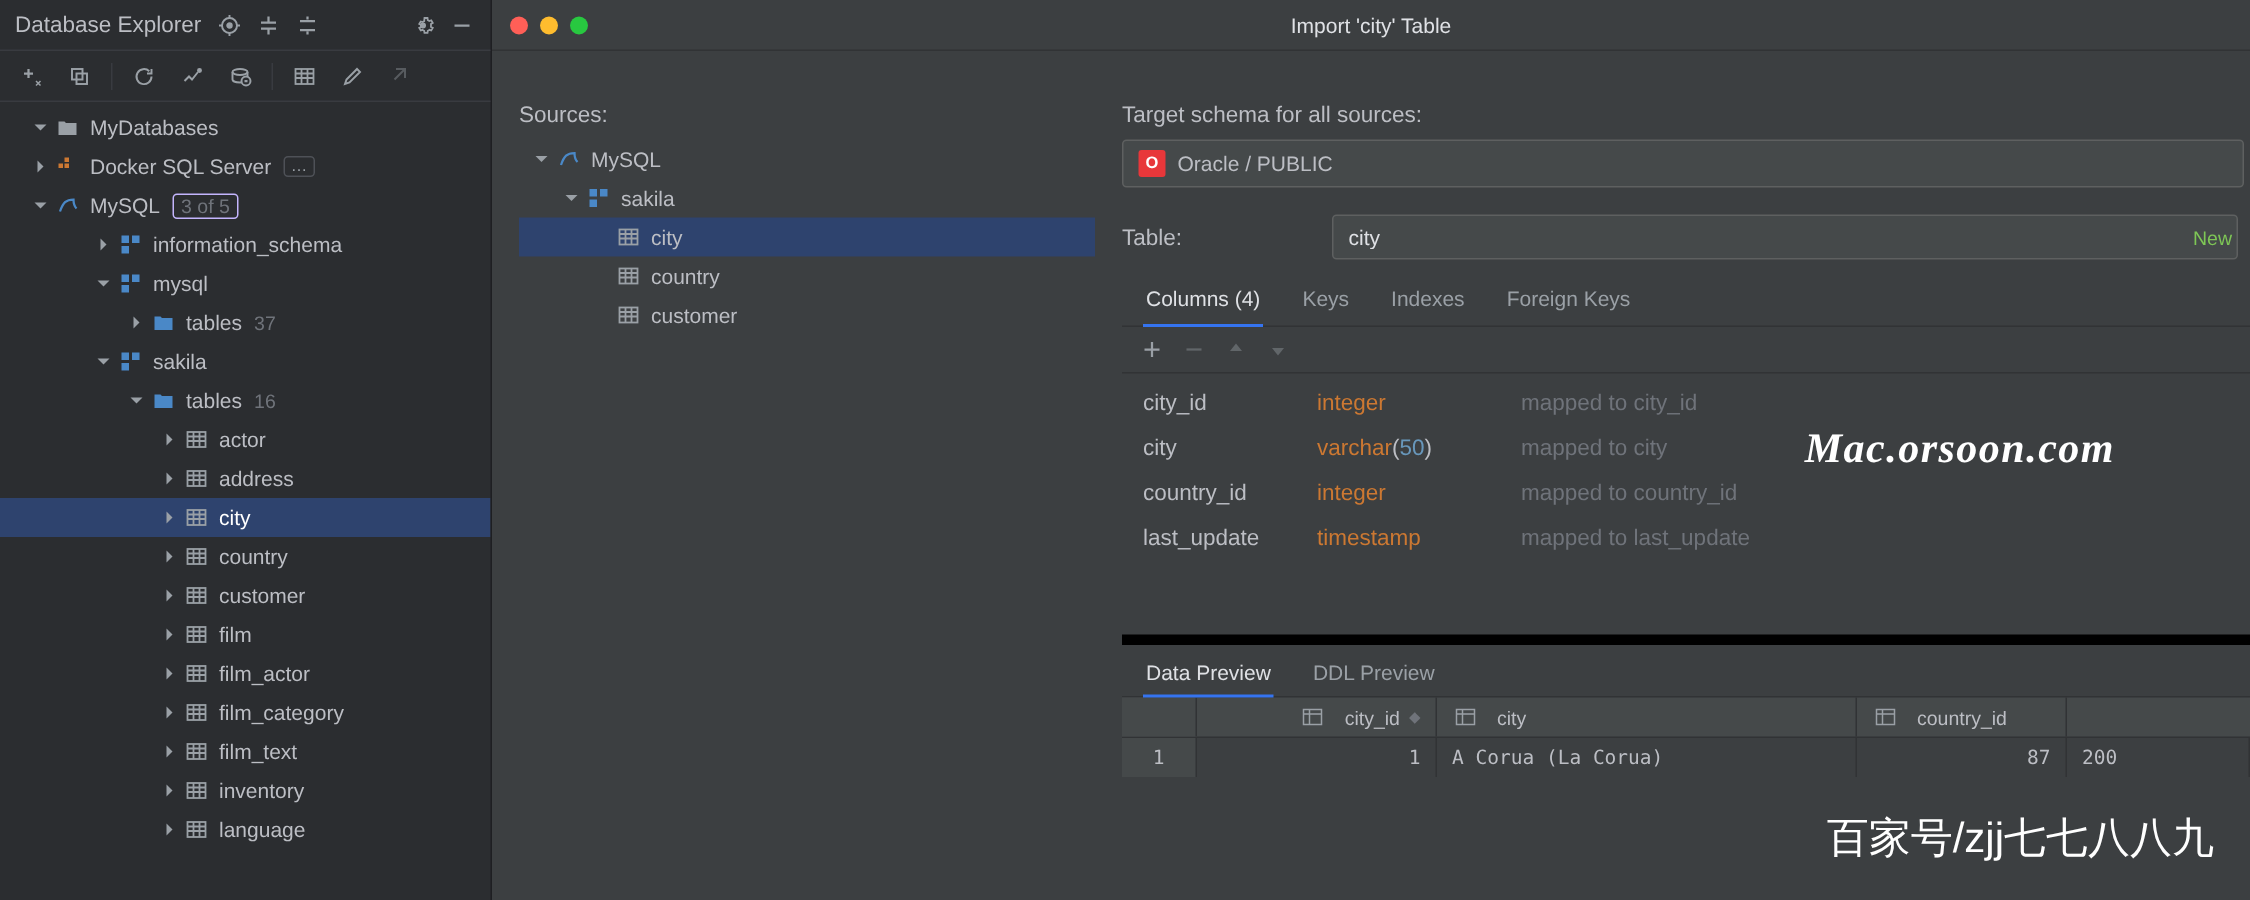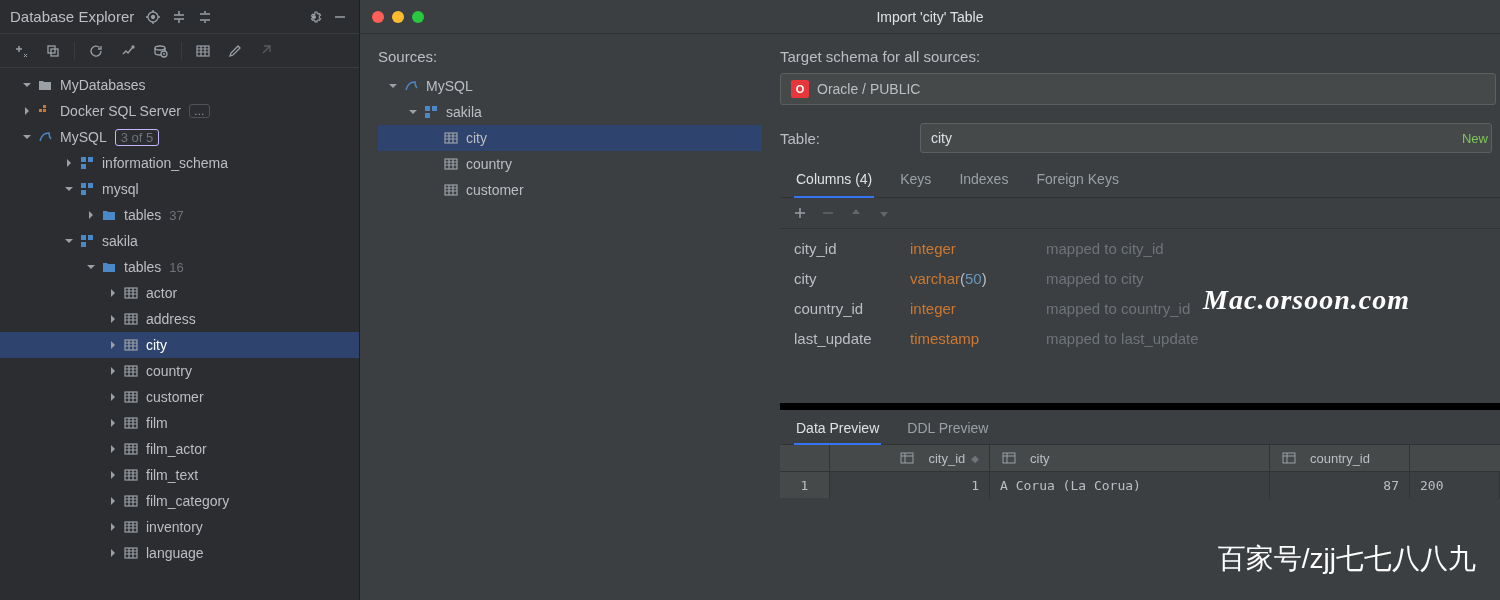--- a/index.html
+++ b/index.html
@@ -1,19 +1,19 @@
 <!DOCTYPE html>
 <html><head>
 <meta charset="utf-8">
 <style>
 * { margin: 0; padding: 0; box-sizing: border-box; font-family: -apple-system, 'Segoe UI', sans-serif; }
 body { background: #2b2d30; color: #bcbec4; font-size: 14px; overflow: hidden; width: 1500px; height: 600px; display: flex; }
 
 
-.db-explorer { width: 360px; background: #2b2d30; border-right: 1px solid #1e1f22; display: flex; flex-direction: column; }
+.db-explorer { width: 328px; background: #2b2d30; border-right: 1px solid #1e1f22; display: flex; flex-direction: column; }
 .panel-header { display: flex; align-items: center; padding: 6px 10px; height: 34px; border-bottom: 1px solid #393b40; }
 .panel-title { font-size: 15px; color: #bcbec4; flex: none; }
 .header-icons { display: flex; gap: 8px; margin-left: 10px; align-items: center; flex: 1; }
 .header-icons-right { display: flex; gap: 8px; margin-left: auto; align-items: center; }
 .icon { width: 18px; height: 18px; display: inline-flex; align-items: center; justify-content: center; cursor: pointer; color: #9aa0a6; }
 .icon svg { width: 16px; height: 16px; }
 .toolbar-row { display: flex; align-items: center; padding: 6px 10px; gap: 10px; height: 34px; border-bottom: 1px solid #393b40; }
 .toolbar-row .icon { width: 22px; height: 22px; }
 .vsep { width: 1px; height: 18px; background: #393b40; }
 
@@ -26,21 +26,21 @@
 .indent-4 { padding-left: 84px; }
 .indent-5 { padding-left: 106px; }
 .chev { width: 14px; height: 14px; margin-right: 2px; display: inline-flex; align-items: center; justify-content: center; color: #9aa0a6; }
 .chev svg { width: 10px; height: 10px; }
 .node-icon { width: 18px; height: 18px; margin-right: 6px; display: inline-flex; align-items: center; justify-content: center; }
 .node-icon svg { width: 16px; height: 16px; }
 .badge { color: #6f737a; margin-left: 8px; font-size: 13px; }
 .ellips { margin-left: 8px; padding: 0 4px; border: 1px solid #4e5157; border-radius: 3px; font-size: 11px; color: #9aa0a6; }
 
 
-.dialog { flex: 1; background: #3c3f41; display: flex; flex-direction: column; }
+.dialog { flex: 1; background: #3c3f41; display: flex; flex-direction: column; gap: 20px; }
 .dialog-titlebar { height: 34px; background: #3c3f41; border-bottom: 1px solid #313335; display: flex; align-items: center; padding: 0 12px; position: relative; }
 .traffic { display: flex; gap: 8px; }
 .dot { width: 12px; height: 12px; border-radius: 50%; }
 .dot.red { background: #ff5f57; }
 .dot.yellow { background: #febc2e; }
 .dot.green { background: #28c840; }
 .dialog-title { position: absolute; left: 50%; transform: translateX(-50%); font-weight: 500; color: #dfe1e5; font-size: 14px; }
 
 .dialog-body { flex: 1; display: flex; }
 .sources-col { width: 420px; padding: 14px 18px; color: #bcbec4; }
@@ -410,35 +410,35 @@
             <svg viewBox="0 0 10 10" fill="currentColor">
               <path d="M3 1l4 4-4 4z"></path>
             </svg>
           </span>
      <span class="node-icon">
             <svg viewBox="0 0 16 16" fill="none" stroke="#9aa0a6" stroke-width="1.2">
               <rect x="2" y="3" width="12" height="10"></rect>
               <path d="M2 6h12M2 9h12M6 3v10M10 3v10"></path>
             </svg>
           </span>
+     <span>film_category</span>
+   </div>
+        <div class="tree-row indent-5">
+     <span class="chev">
+            <svg viewBox="0 0 10 10" fill="currentColor">
+              <path d="M3 1l4 4-4 4z"></path>
+            </svg>
+          </span>
+     <span class="node-icon">
+            <svg viewBox="0 0 16 16" fill="none" stroke="#9aa0a6" stroke-width="1.2">
+              <rect x="2" y="3" width="12" height="10"></rect>
+              <path d="M2 6h12M2 9h12M6 3v10M10 3v10"></path>
+            </svg>
+          </span>
      <span>film_text</span>
-   </div>
-        <div class="tree-row indent-5">
-     <span class="chev">
-            <svg viewBox="0 0 10 10" fill="currentColor">
-              <path d="M3 1l4 4-4 4z"></path>
-            </svg>
-          </span>
-     <span class="node-icon">
-            <svg viewBox="0 0 16 16" fill="none" stroke="#9aa0a6" stroke-width="1.2">
-              <rect x="2" y="3" width="12" height="10"></rect>
-              <path d="M2 6h12M2 9h12M6 3v10M10 3v10"></path>
-            </svg>
-          </span>
-     <span>film_category</span>
    </div>
         <div class="tree-row indent-5">
      <span class="chev">
             <svg viewBox="0 0 10 10" fill="currentColor">
               <path d="M3 1l4 4-4 4z"></path>
             </svg>
           </span>
      <span class="node-icon">
             <svg viewBox="0 0 16 16" fill="none" stroke="#9aa0a6" stroke-width="1.2">
               <rect x="2" y="3" width="12" height="10"></rect>

